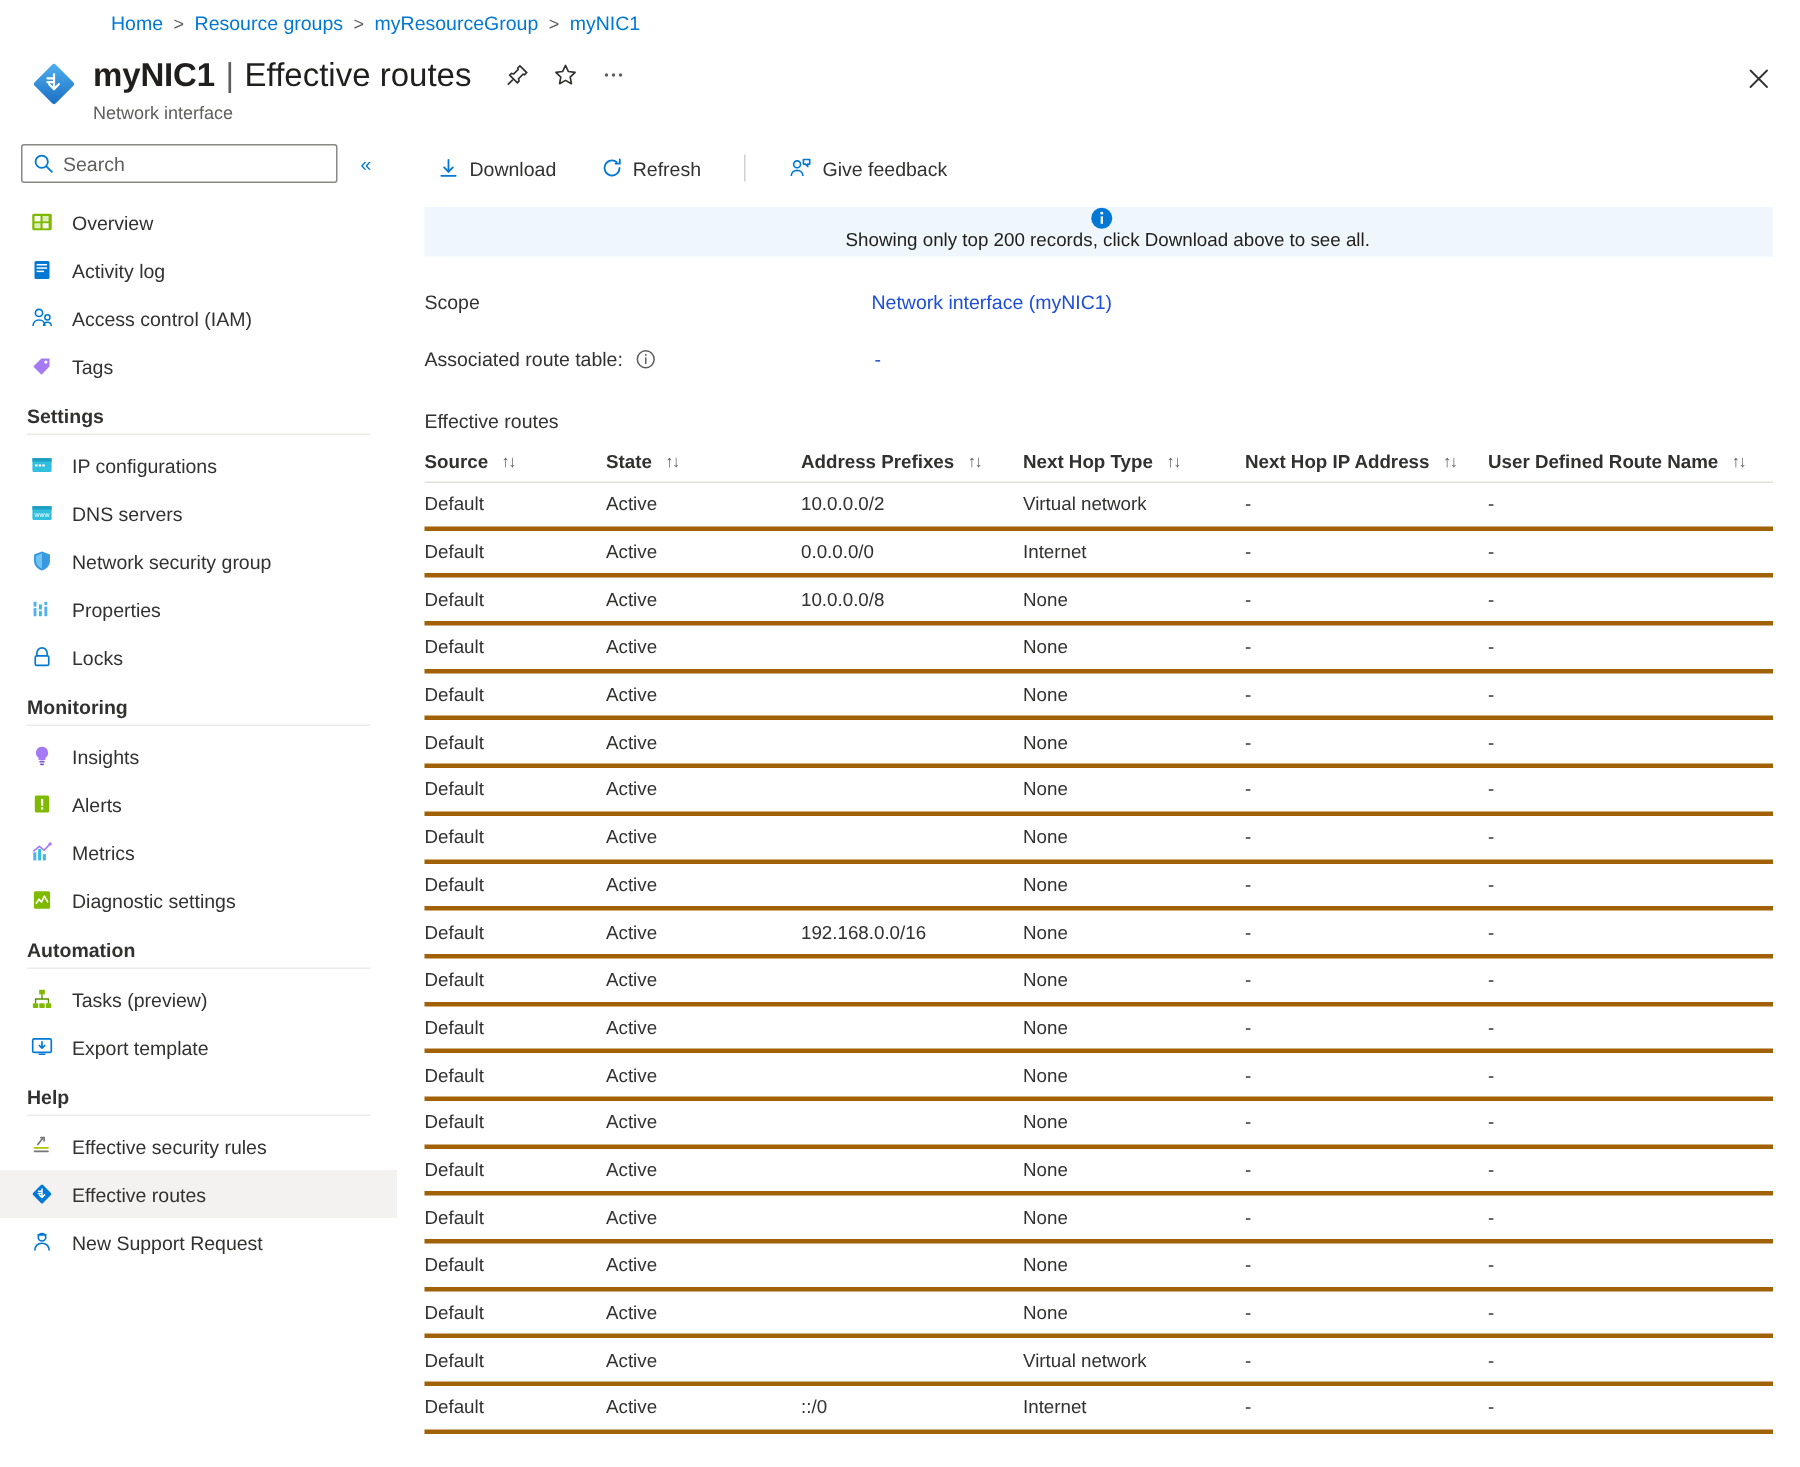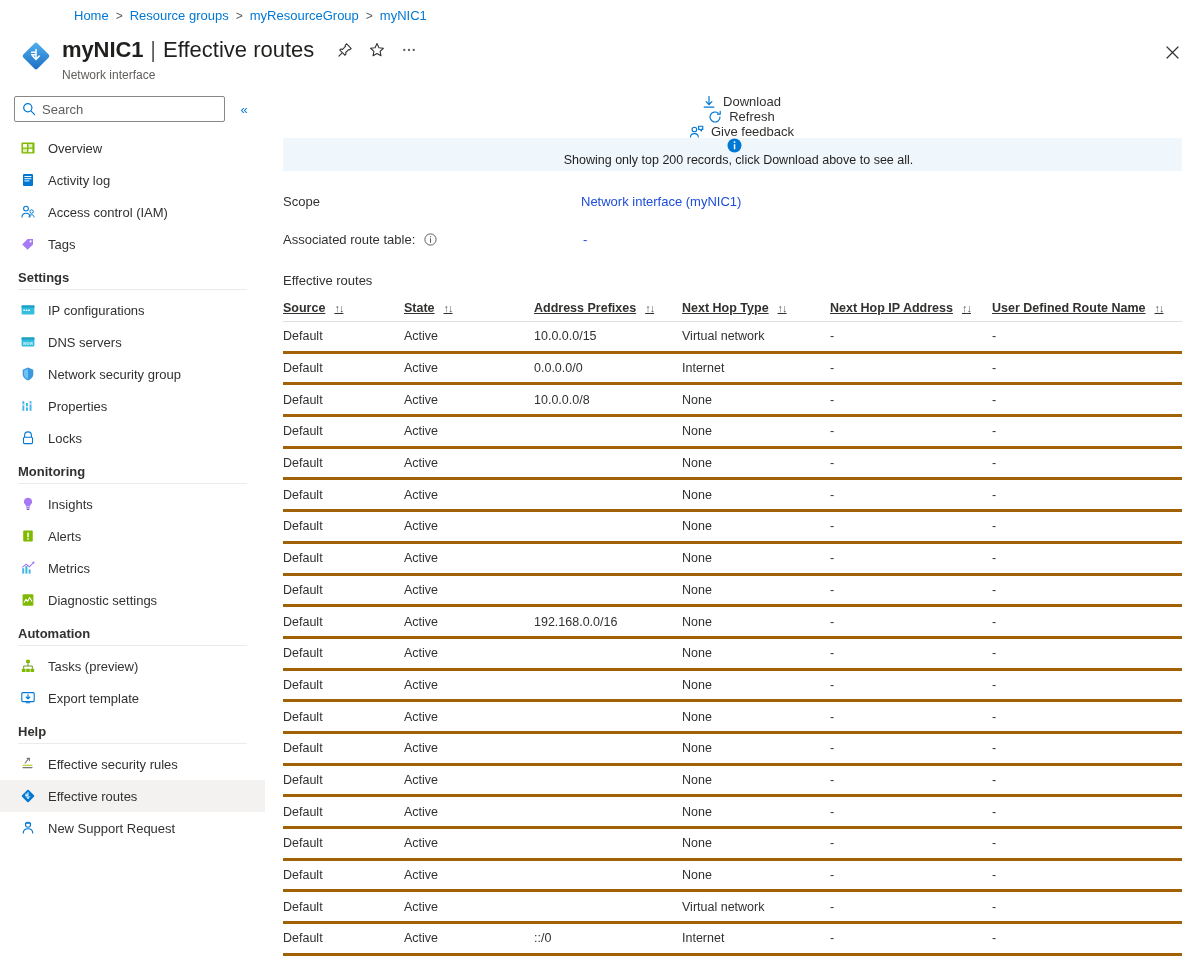--- a/index.html
+++ b/index.html
@@ -99,21 +99,21 @@
   }
   .nav-label { white-space: nowrap; }
 
   
   .content {
     position: absolute; left: 265px; top: 94px; right: 0; bottom: 0;
     background: #ffffff; overflow: hidden;
   }
   .cmdbar {
     display: flex; align-items: center; height: 36px;
-    padding: 0 0 0 18px; gap: 0px; flex-direction: column;
+    padding: 0 0 0 18px; gap: 12px;
   }
   .cmd {
     display: flex; align-items: center; height: 28px; padding: 0 9px;
     font-size: 13px; color: #323130; cursor: pointer; border-radius: 2px;
     white-space: nowrap;
   }
   .cmd .ci { margin-right: 7px; display: flex; align-items: center; color: #0078d4; }
   .cmd-divider { width: 1px; height: 18px; background: #d2d0ce; margin: 0 8px; }
 
   .infobar {
@@ -135,21 +135,20 @@
 
   .sec-title {
     font-size: 13px; color: #323130; padding-left: 18px; margin-top: 26px;
   }
 
   
   .tbl { margin-top: 7px; padding: 0 18px 0 18px; }
   .thead {
     display: flex; align-items: center; height: 27px;
     border-bottom: 1px solid #e1dfdd;
-    text-decoration: underline;
   }
   .th {
     display: flex; align-items: center; font-size: 12.5px; font-weight: 600;
     color: #323130; white-space: nowrap;
   }
   .sort-ico {
     margin-left: 9px; color: #605e5c; font-size: 11px; cursor: pointer;
     letter-spacing: -1px;
   }
   .trow {
@@ -534,21 +533,21 @@
           </div>
           <div class="th c-udr">
             <span>User Defined Route Name</span>
             <span class="sort-ico">↑↓</span>
           </div>
         </div>
       <div id="table-body">
           <div class="trow">
             <div class="td c-source">Default</div>
             <div class="td c-state">Active</div>
-            <div class="td c-prefix">10.0.0.0/15</div>
+            <div class="td c-prefix">10.0.0.0/2</div>
             <div class="td c-nhtype">Virtual network</div>
             <div class="td c-nhip">-</div>
             <div class="td c-udr">-</div>
           </div>
           <div class="trow">
             <div class="td c-source">Default</div>
             <div class="td c-state">Active</div>
             <div class="td c-prefix">0.0.0.0/0</div>
             <div class="td c-nhtype">Internet</div>
             <div class="td c-nhip">-</div>

